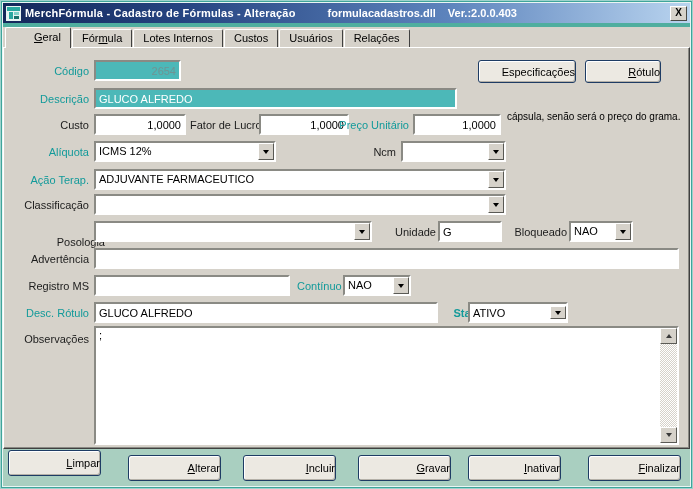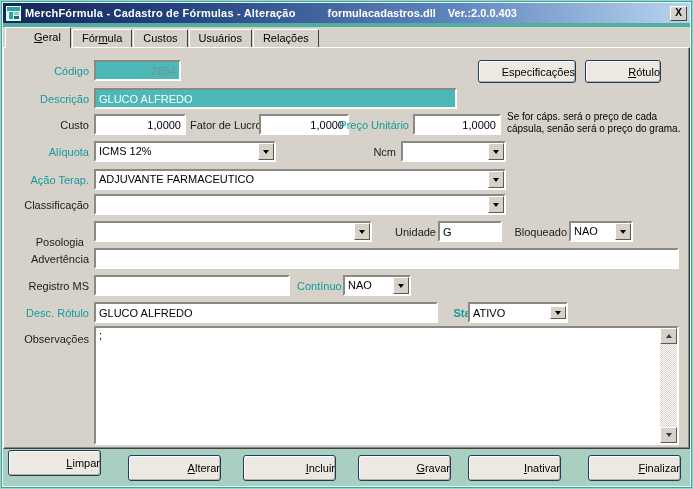--- a/index.html
+++ b/index.html
@@ -124,20 +124,21 @@
     <span class="close-btn">
         <span>X</span>
       </span>
   </div>
 
   <div class="teal-strip"></div>
 
   <div class="tabstrip">
     <div class="tab active"><span></span><span class="accel">G</span><span>eral</span></div>
     <div class="tab"><span>Fór</span><span class="accel">m</span><span>ula</span></div>
+    <div class="tab"><span>Lotes Internos</span></div>
     <div class="tab"><span>Custos</span></div>
     <div class="tab"><span>Usuários</span></div>
     <div class="tab"><span>Relações</span></div>
   </div>
 
   <div class="page">
 
     <span class="lbl teal" style="left:5px; top:16px; width:80px;">Código</span>
     <input class="edit num teal-ro" style="left: 90px; top: 12px; width: 87px;" readonly="" value="2654">
     <div class="btn" style="left:474px; top:12px; width:98px; height:23px;">
@@ -150,21 +151,20 @@
     <span class="lbl teal" style="left:5px; top:44px; width:80px;">Descrição</span>
     <input class="edit teal-wh" style="left: 90px; top: 40px; width: 363px;" value="GLUCO ALFREDO">
 
     <span class="lbl" style="left:5px; top:70px; width:80px;">Custo</span>
     <input class="edit num" style="left: 90px; top: 66px; width: 92px;" value="1,0000">
     <span class="lbl left" style="left:186px; top:70px; width:70px;">Fator de Lucro</span>
     <input class="edit num" style="left: 255px; top: 66px; width: 90px;" value="1,0000">
     <span class="lbl teal" style="left:333px; top:70px; width:72px;">Preço Unitário</span>
     <input class="edit num" style="left: 409px; top: 66px; width: 88px;" value="1,0000">
     <div class="note" style="left:503px; top:63px;">
-      <div>Se for cáps. será o preço de cada</div>
       <div>cápsula, senão será o preço do grama.</div>
     </div>
 
     <span class="lbl teal" style="left:5px; top:97px; width:80px;">Alíquota</span>
     <div class="combo" style="left:90px; top:93px; width:182px;">
       <span class="combo-text">ICMS 12%</span>
       <span class="combo-btn">
           <span class="tri-down"></span>
         </span>
     </div>
@@ -185,21 +185,21 @@
     </div>
 
     <span class="lbl" style="left:5px; top:150px; width:80px;">Classificação</span>
     <div class="combo" style="left:90px; top:146px; width:412px;">
       <span class="combo-text"></span>
       <span class="combo-btn">
           <span class="tri-down"></span>
         </span>
     </div>
 
-    <span class="lbl" style="left:0; top:177px; width:80px;margin-top:10px;">Posologia</span>
+    <span class="lbl" style="left:21px; top:177px; width:80px;margin-top:10px;">Posologia</span>
     <div class="combo" style="left:90px; top:173px; width:278px;">
       <span class="combo-text"></span>
       <span class="combo-btn">
           <span class="tri-down"></span>
         </span>
     </div>
     <span class="lbl" style="left:382px; top:177px; width:50px;">Unidade</span>
     <input class="edit" style="left: 434px; top: 173px; width: 64px;" value="G">
     <span class="lbl" style="left:505px; top:177px; width:58px;">Bloqueado</span>
     <div class="combo" style="left:565px; top:173px; width:64px;">

